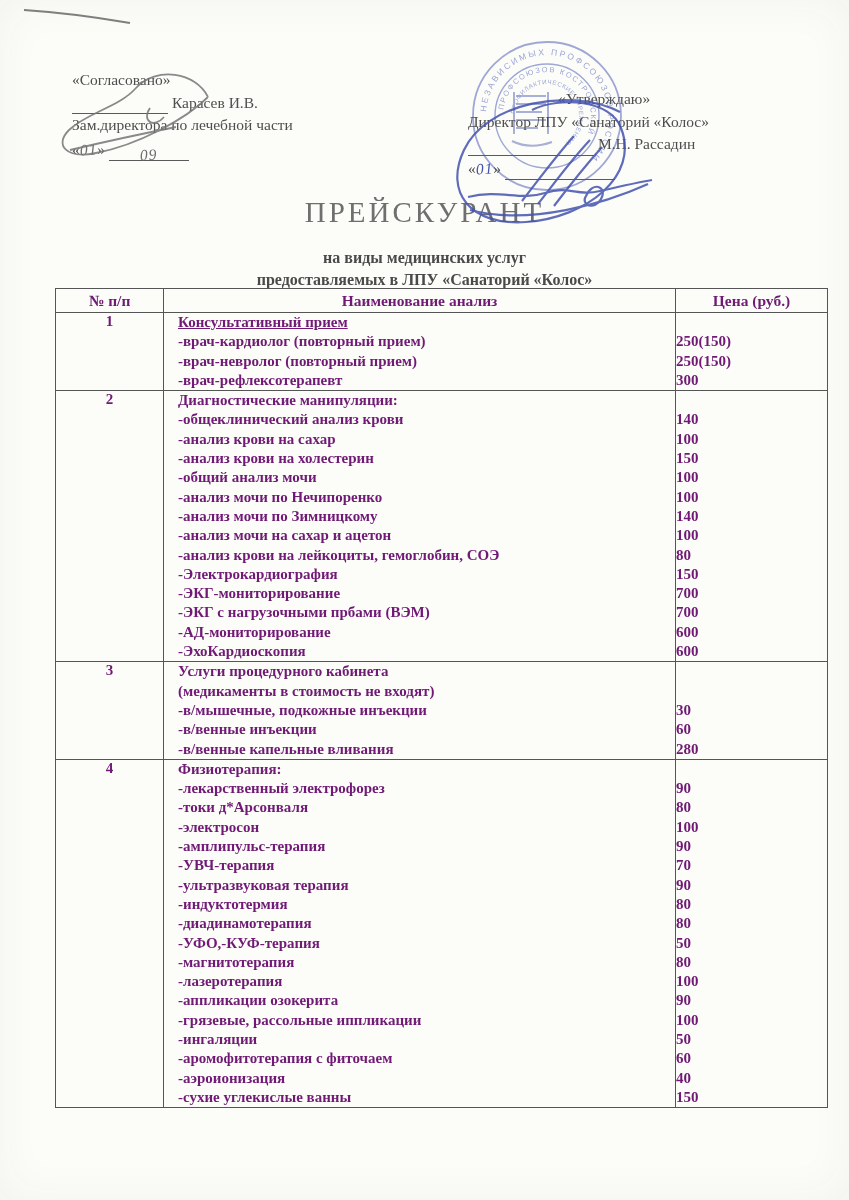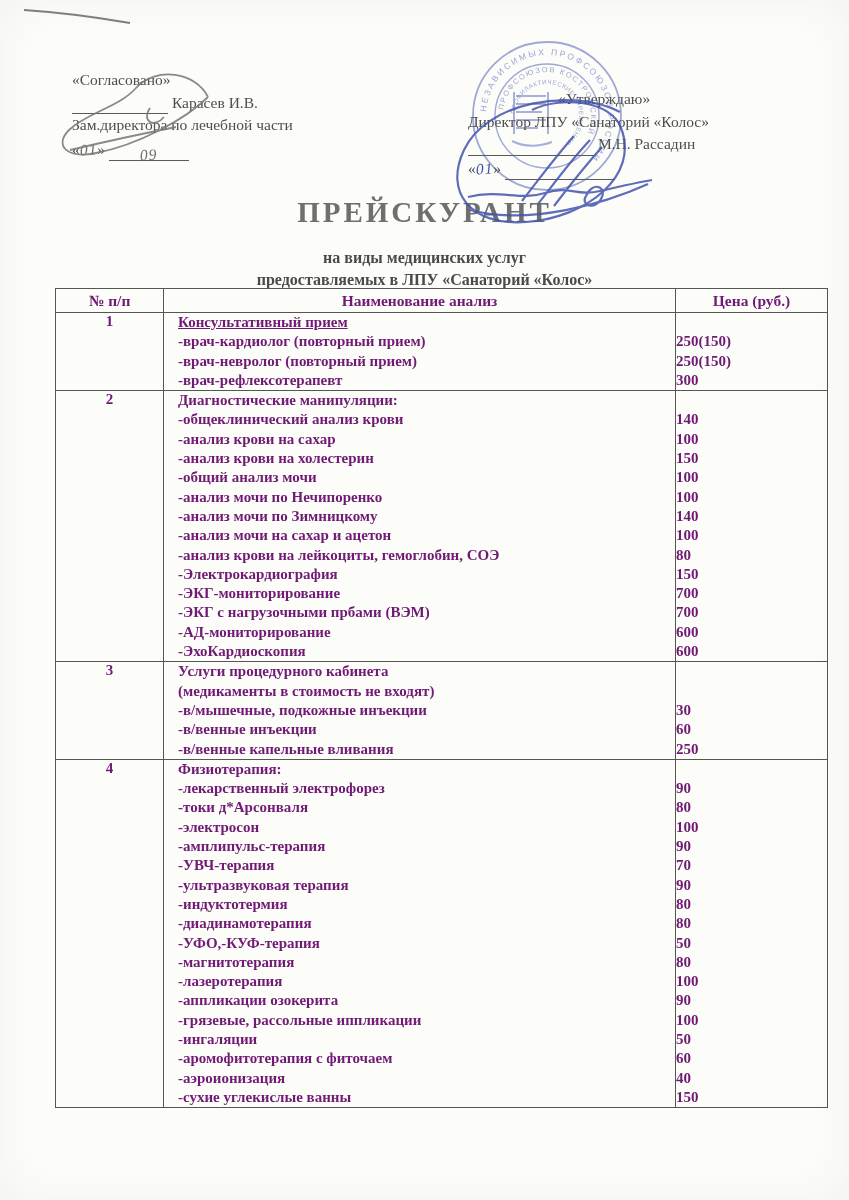--- a/index.html
+++ b/index.html
@@ -18,21 +18,21 @@
   .hdr-left{left:72px;top:69px;}
   .hdr-right{left:468px;top:88px;}
   .indent-approve{margin-left:90px;}
   .uline{display:inline-block;border-bottom:1.2px solid #5a5a5a;height:16px;vertical-align:bottom;text-align:center;}
   .hand{font-style:italic;color:#6e6e6e;letter-spacing:1px;transform:rotate(-4deg);display:inline-block;}
   .hand-blue{color:#4453ae;}
   .date-row{margin-top:2px;}
 
   
   .title-block{position:absolute;left:0;right:0;top:196px;text-align:center;z-index:1;}
-  .doc-title{margin:0;font-size:29px;font-weight:700;letter-spacing:3px;color:#6f6f6f;}
+  .doc-title{margin:0;font-size:29px;font-weight:400;letter-spacing:3px;color:#6f6f6f;}
   .doc-sub{font-weight:bold;font-size:16px;color:#4a4a4a;margin-top:19px;line-height:20px;}
 
   
   .price-table{
     position:absolute;left:55px;top:288px;width:772px;z-index:1;
     border-collapse:collapse;table-layout:fixed;
     font-size:15px;font-weight:bold;color:#701a75;
   }
   .price-table th,.price-table td{border:1.5px solid #555;padding:0;}
   .price-table thead th{height:23px;font-size:15.5px;text-align:center;font-weight:bold;}
@@ -179,21 +179,21 @@
             <div class="line">(медикаменты в стоимость не входят)</div>
             <div class="line">-в/мышечные, подкожные инъекции</div>
             <div class="line">-в/венные инъекции</div>
             <div class="line">-в/венные капельные вливания</div>
           </td>
           <td class="col-price">
             <div class="line">&nbsp;</div>
             <div class="line">&nbsp;</div>
             <div class="line">30</div>
             <div class="line">60</div>
-            <div class="line">250</div>
+            <div class="line">280</div>
           </td>
         </tr>
         <tr>
           <td class="col-num">4</td>
           <td class="col-svc">
             <div class="line">Физиотерапия:</div>
             <div class="line">-лекарственный электрофорез</div>
             <div class="line">-токи д*Арсонваля</div>
             <div class="line">-электросон</div>
             <div class="line">-амплипульс-терапия</div>

